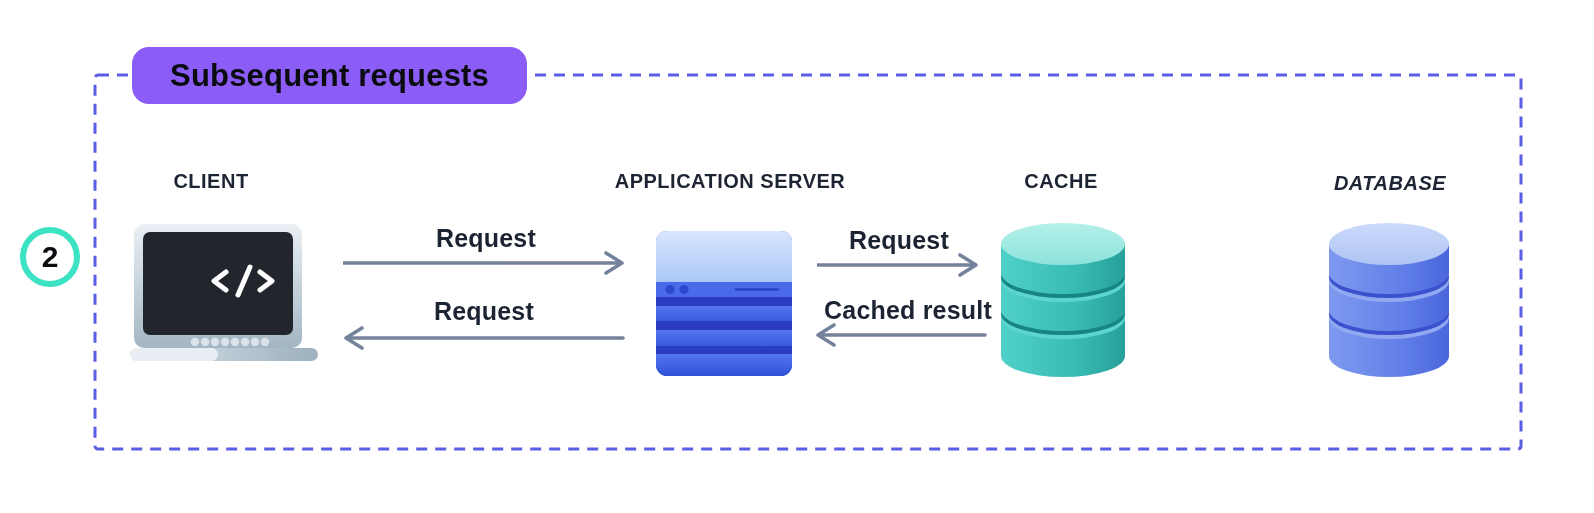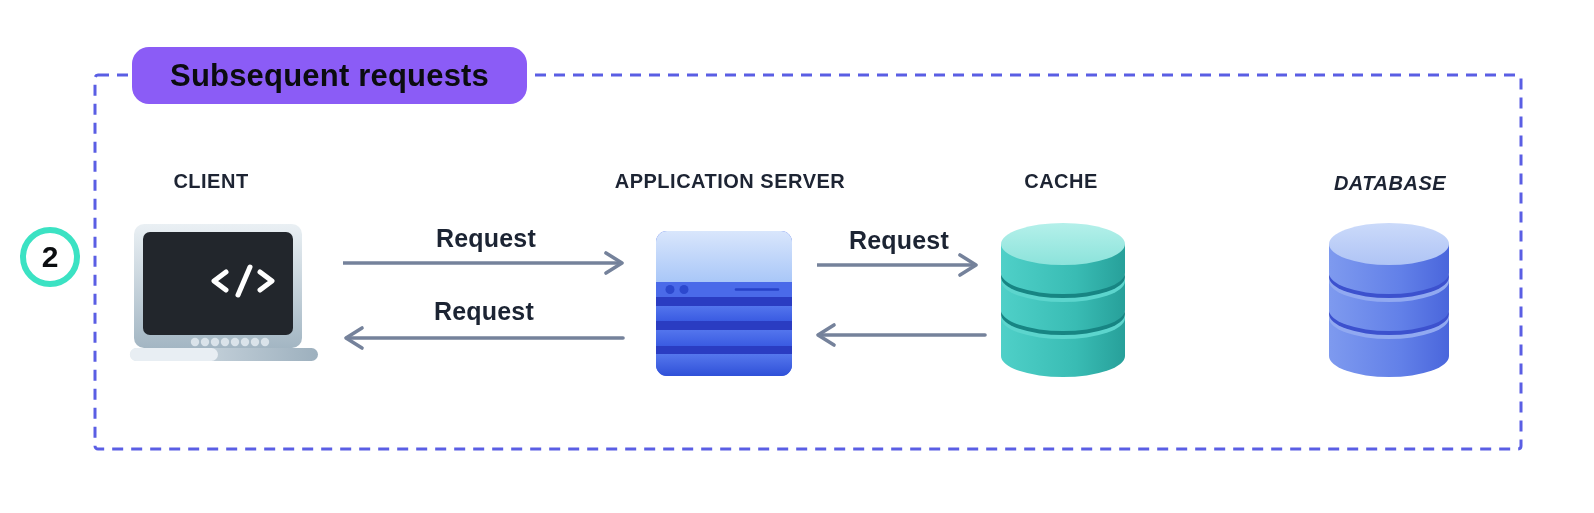--- a/index.html
+++ b/index.html
@@ -209,14 +209,15 @@
   </svg>
 
   <svg class="abs" style="left:815px; top:322px;" width="172" height="26">
     <line class="arrow-stroke" x1="4" y1="13" x2="170" y2="13"></line>
     <polyline class="arrow-stroke" points="19,3 3,13 19,23"></polyline>
   </svg>
 
   <div class="abs flow-label" style="left:376px; top:224px;">Request</div>
   <div class="abs flow-label" style="left:374px; top:297px;">Request</div>
   <div class="abs flow-label" style="left:789px; top:226px;">Request</div>
+  <div class="abs flow-label" style="left:798px; top:296px;">Cached result</div>
 
 </div>
 
 </body></html>

